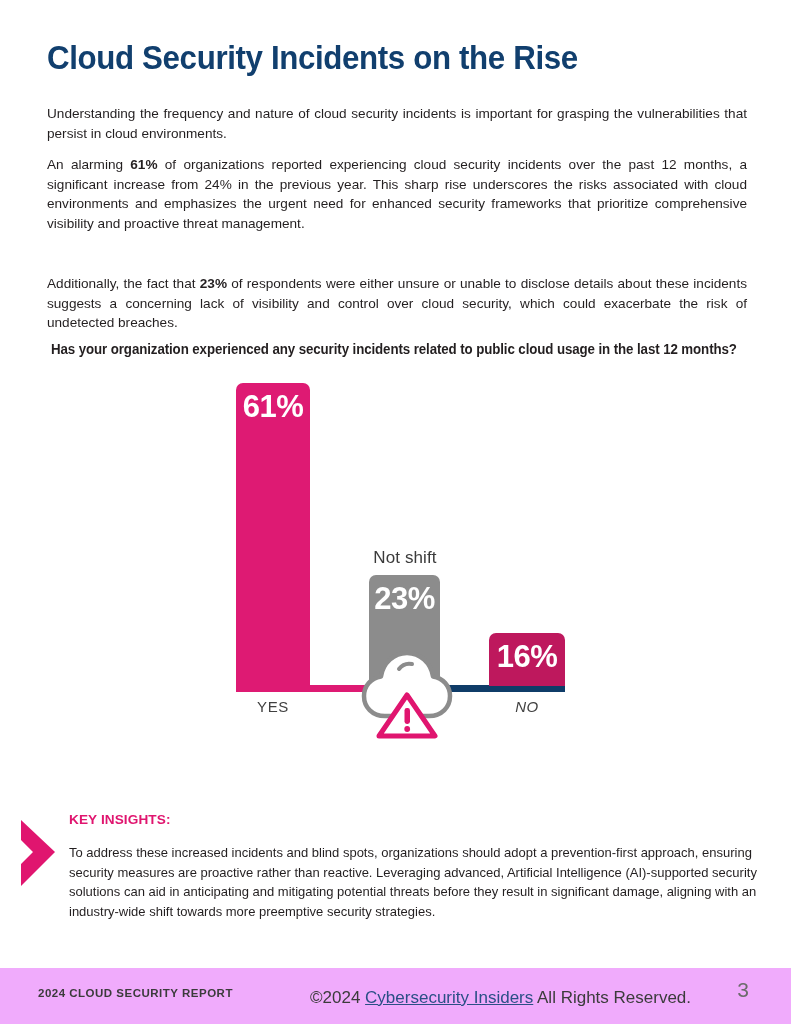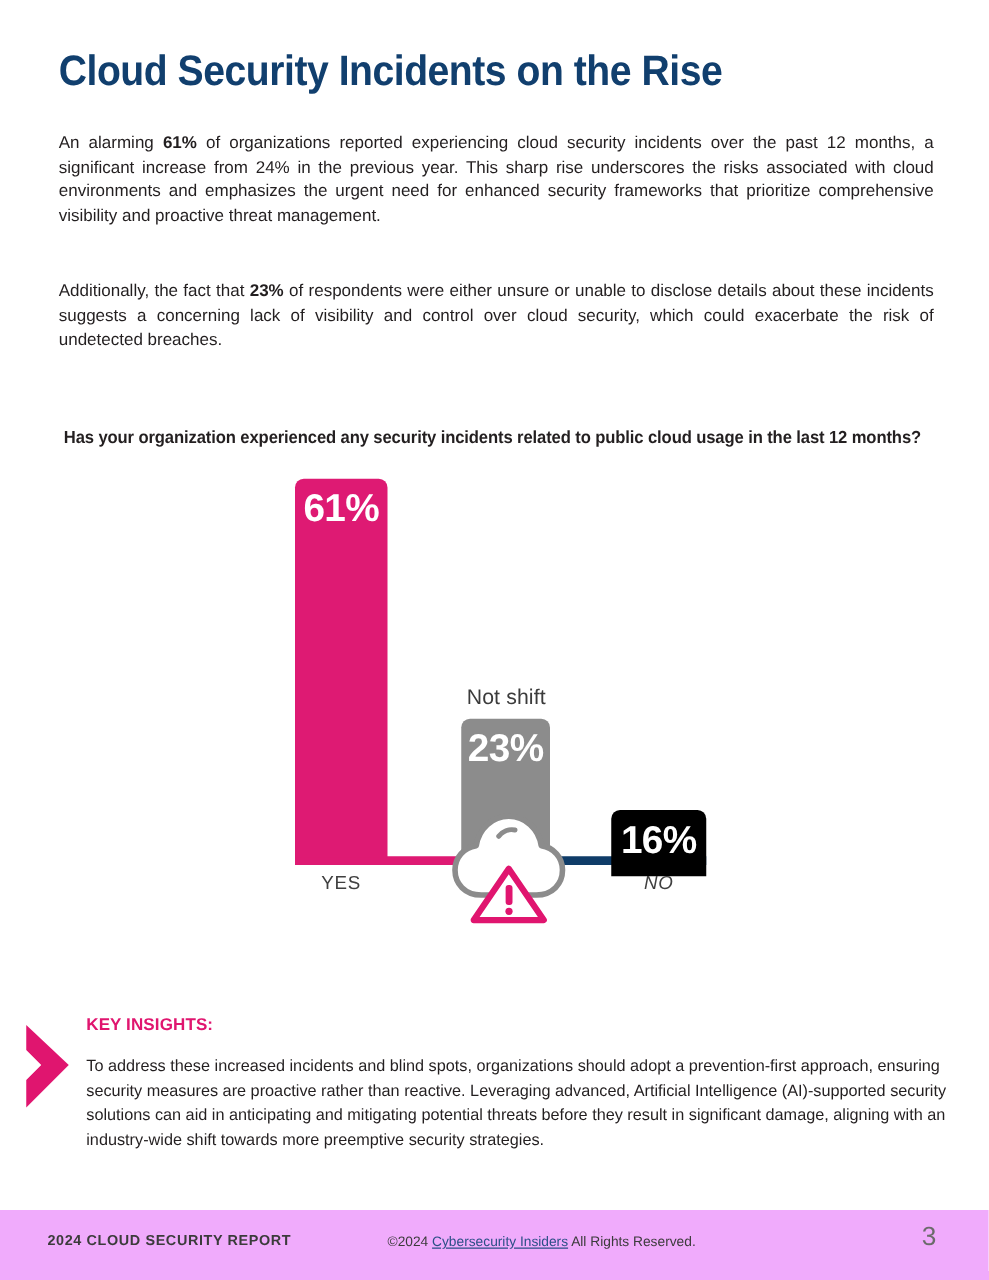--- a/index.html
+++ b/index.html
@@ -171,21 +171,21 @@
     font-family: "Liberation Sans Narrow", "Liberation Sans", sans-serif;
     font-size: 11.5px;
     font-weight: bold;
     letter-spacing: 0.5px;
     color: #3b3b3b;
   }
   .footer-center {
     position: absolute;
     left: 310px;
     top: 20px;
-    font-size: 11px;
+    font-size: 17px;
     color: #3b3b3b;
     white-space: nowrap;
   }
   .footer-link {
     color: #2a4f86;
     text-decoration: underline;
   }
   .footer-page {
     position: absolute;
     right: 42px;
@@ -195,41 +195,42 @@
   }
 </style>
 </head>
 <body>
 
 <div class="page">
 
   <div class="title">Cloud Security Incidents on the Rise</div>
 
   <div class="body-copy">
+    <p>Understanding the frequency and nature of cloud security incidents is important for grasping the vulnerabilities that persist in cloud environments.</p>
     <p><span>An alarming </span><b>61%</b><span> of organizations reported experiencing cloud security incidents over the past 12 months, a significant increase from 24% in the previous year. This sharp rise underscores the risks associated with cloud environments and emphasizes the urgent need for enhanced security frameworks that prioritize comprehensive visibility and proactive threat management.</span></p>
     <p><span>Additionally, the fact that </span><b>23%</b><span> of respondents were either unsure or unable to disclose details about these incidents suggests a concerning lack of visibility and control over cloud security, which could exacerbate the risk of undetected breaches.</span></p>
   </div>
 
   <div class="chart-question">Has your organization experienced any security incidents related to public cloud usage in the last 12 months?</div>
 
   <div class="chart">
 
     <div class="baseline" style="left:236px; top:315px; width:172px; background:#de1a73;"></div>
 
     <div class="baseline" style="left:410px; top:315px; width:155px; background:#0f3c68;"></div>
 
     <div class="bar" style="left:236px; top:13px; width:74px; height:303px; background:#de1a73;">
       <div class="bar-value">61%</div>
     </div>
 
     <div class="bar" style="left:369px; top:205px; width:71px; height:111px; background:#8c8c8c;">
       <div class="bar-value">23%</div>
     </div>
 
-    <div class="bar" style="left:489px; top:278px; width:76px; height:53px; background:#000000;">
+    <div class="bar" style="left:489px; top:263px; width:76px; height:53px; background:#be185d;">
       <div class="bar-value">16%</div>
     </div>
 
     <div class="cat-label" style="left:226px; top:328px; width:94px;">YES</div>
     <div class="top-label" style="left:350px; top:178px; width:110px;">Not shift</div>
     <div class="cat-label" style="left:480px; top:328px; width:94px;font-style:italic;">NO</div>
   </div>
 
   <div class="cloud-icon">
     <svg viewBox="0 0 104 104" width="104" height="104" xmlns="http://www.w3.org/2000/svg">

